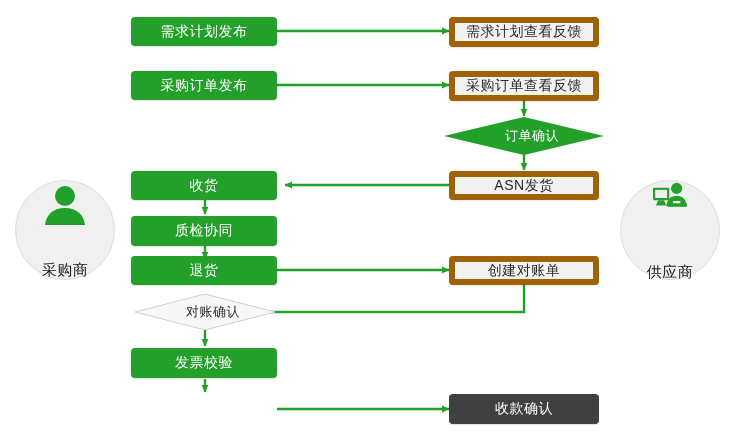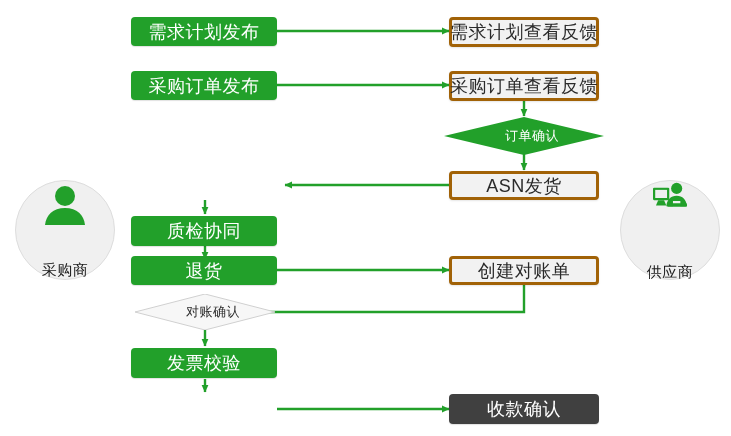--- a/index.html
+++ b/index.html
@@ -26,38 +26,38 @@
     pointer-events: none;
   }
 
   
   .node {
     position: absolute;
     box-sizing: border-box;
     display: flex;
     align-items: center;
     justify-content: center;
-    font-size: 18px;
+    font-size: 14px;
     letter-spacing: 0.5px;
     white-space: nowrap;
     z-index: 3;
     text-align: right;
   }
 
   .node.green {
     background: #22a02a;
     color: #ffffff;
     border-radius: 4px;
     box-shadow: 0 1px 1px rgba(0,0,0,0.12);
   }
 
   .node.grey {
     background: #f2f2f2;
     color: #2a2a2a;
-    border: 3px solid #a16207;
+    border: 6px solid #a16207;
     border-radius: 4px;
     box-shadow: 0 1px 2px rgba(0,0,0,0.10);
   }
 
   .node.orange {
     background: #404040;
     color: #ffffff;
     border-radius: 4px;
     box-shadow: 0 1px 1px rgba(0,0,0,0.12);
   }
@@ -197,20 +197,23 @@
     <svg width="160" height="38" viewBox="0 0 160 38">
       <polygon points="80,0 160,19 80,38 0,19" fill="#22a02a"></polygon>
     </svg>
     <span class="dlabel">订单确认</span>
   </div>
 
   <div class="node grey" style="left:449px; top:171px; width:150px; height:29px;">
     <span>ASN发货</span>
   </div>
 
+  <div class="node green" style="left:131px; top:171px; width:146px; height:29px;">
+    <span>收货</span>
+  </div>
 
   <div class="node green" style="left:131px; top:216px; width:146px; height:30px;">
     <span>质检协同</span>
   </div>
 
   <div class="node green" style="left:131px; top:256px; width:146px; height:29px;">
     <span>退货</span>
   </div>
 
   <div class="node grey" style="left:449px; top:256px; width:150px; height:29px;">

